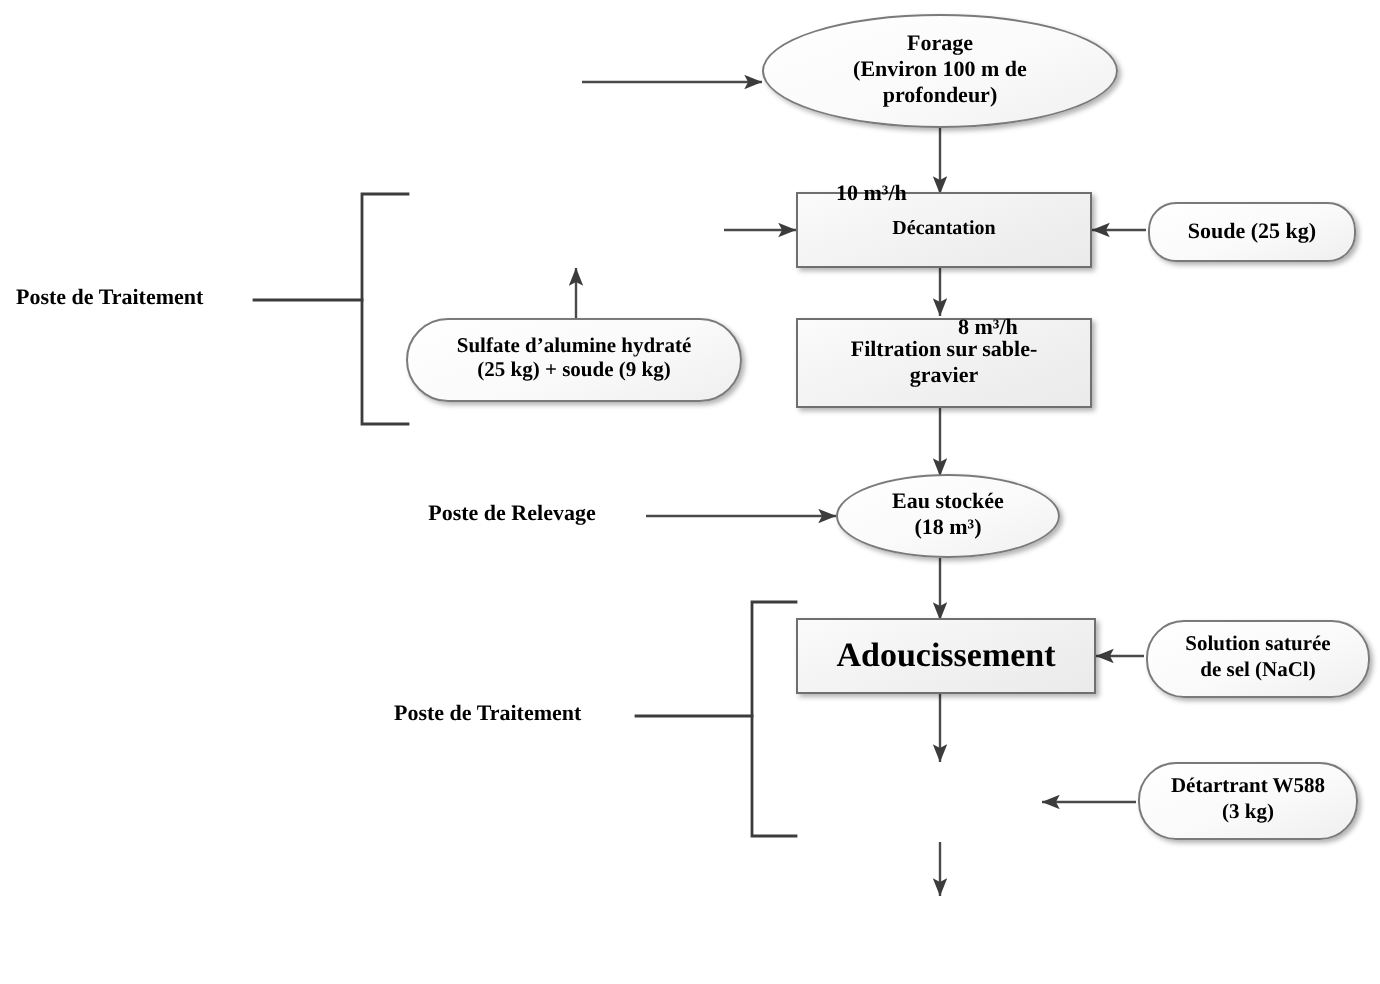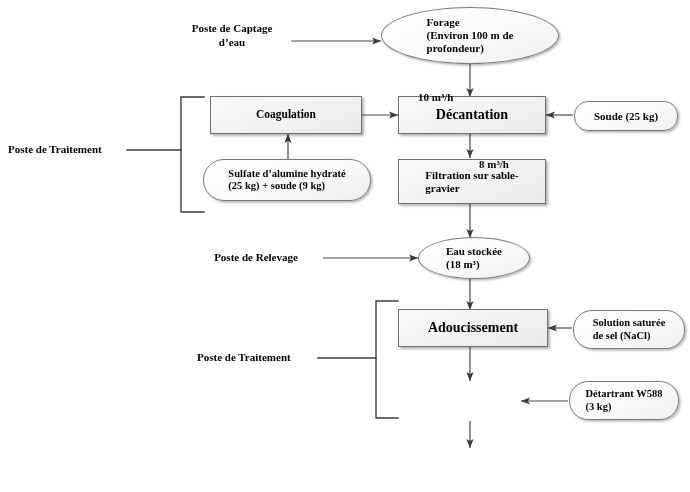--- a/index.html
+++ b/index.html
@@ -22,20 +22,21 @@
     width: 690px;
     height: 492px;
     pointer-events: none;
   }
   .node {
     position: absolute;
     box-sizing: border-box;
     display: flex;
     align-items: center;
     justify-content: center;
+    text-align: center;
     font-weight: bold;
     color: #000000;
     line-height: 1.18;
   }
   
   .proc {
     background: linear-gradient(160deg, #fbfbfb 0%, #f1f1f1 55%, #eaeaea 100%);
     border: 1px solid #6f6f6f;
     box-shadow: 1.5px 1.5px 2.5px rgba(0,0,0,0.30);
   }
@@ -118,47 +119,44 @@
 
       <path d="M398,301 L376,301 L376,418 L398,418"></path>
       <line x1="376" y1="358" x2="318" y2="358"></line>
     </g>
   </svg>
 
   <div class="node ellipse" style="left: 381px; top: 7px; width: 178px; height: 57px; font-size: 11px; white-space: pre-line;">Forage
 (Environ 100 m de
 profondeur)</div>
 
-  <div class="node proc" style="left:210px; top:96px; width:152px; height:38px; font-size:11.5px;">Coagulation</div>
 
-  <div class="node proc" style="left:398px; top:96px; width:148px; height:38px; font-size:14px;">Décantation</div>
+  <div class="node proc" style="left:398px; top:96px; width:148px; height:38px; font-size:10px;">Décantation</div>
 
   <div class="node stadium" style="left:574px; top:101px; width:104px; height:30px; border-radius:14px; font-size:11px;">Soude (25 kg)</div>
 
   <div class="node stadium" style="left: 203px; top: 159px; width: 168px; height: 42px; border-radius: 21px; font-size: 10.5px; white-space: pre-line;">Sulfate d’alumine hydraté
 (25 kg) + soude (9 kg)</div>
 
   <div class="node proc" style="left: 398px; top: 159px; width: 148px; height: 45px; font-size: 11px; white-space: pre-line;">Filtration sur sable-
 gravier</div>
 
   <div class="node ellipse" style="left: 418px; top: 237px; width: 112px; height: 42px; font-size: 11px; white-space: pre-line;">Eau stockée
 (18 m³)</div>
 
-  <div class="node proc" style="left:398px; top:309px; width:150px; height:38px; font-size:14px;">Adoucissement</div>
+  <div class="node proc" style="left:398px; top:309px; width:150px; height:38px; font-size:17px;">Adoucissement</div>
 
   <div class="node stadium" style="left: 573px; top: 310px; width: 112px; height: 39px; border-radius: 19px; font-size: 10.5px; white-space: pre-line;">Solution saturée
 de sel (NaCl)</div>
 
 
   <div class="node stadium" style="left: 569px; top: 381px; width: 110px; height: 39px; border-radius: 19px; font-size: 10.5px; white-space: pre-line;">Détartrant W588
 (3 kg)</div>
 
 
-  <div class="label" style="left: 172px; top: 22px; width: 120px; font-size: 11px; white-space: pre-line;">Poste de Captage
-d’eau</div>
 
   <div class="label" style="left:8px; top:143px; width:118px; font-size:11px; text-align:left;">Poste de Traitement</div>
 
   <div class="label" style="left:192px; top:251px; width:128px; font-size:11px; text-align:center;">Poste de Relevage</div>
 
   <div class="label" style="left:197px; top:351px; width:120px; font-size:11px; text-align:left;">Poste de Traitement</div>
 
   <div class="flow-label" style="left:418px; top:71px;">10 m³/h</div>
 
   <div class="flow-label" style="left:479px; top:138px;">8 m³/h</div>

